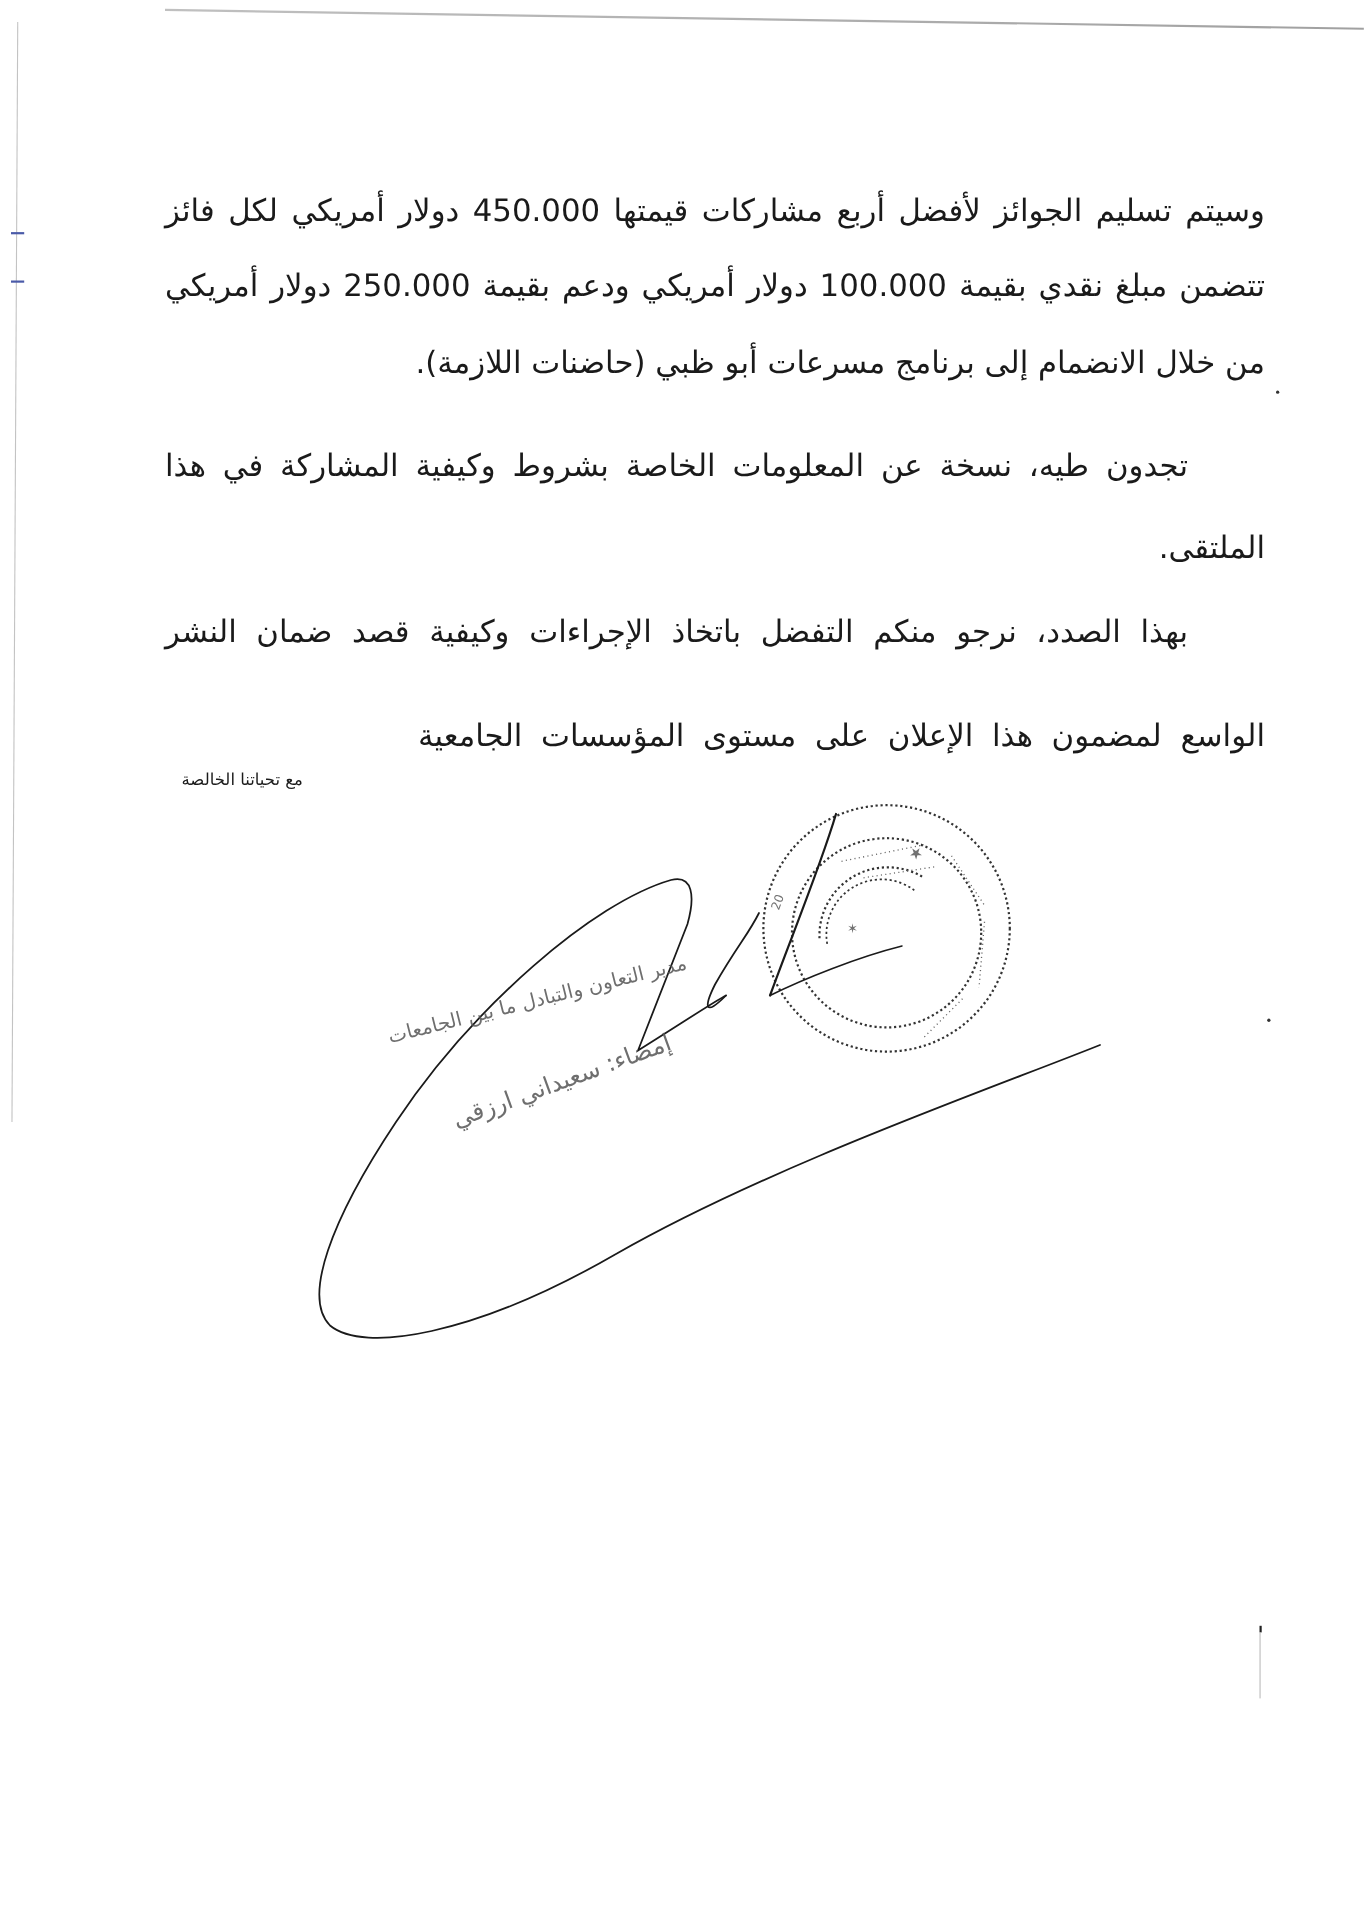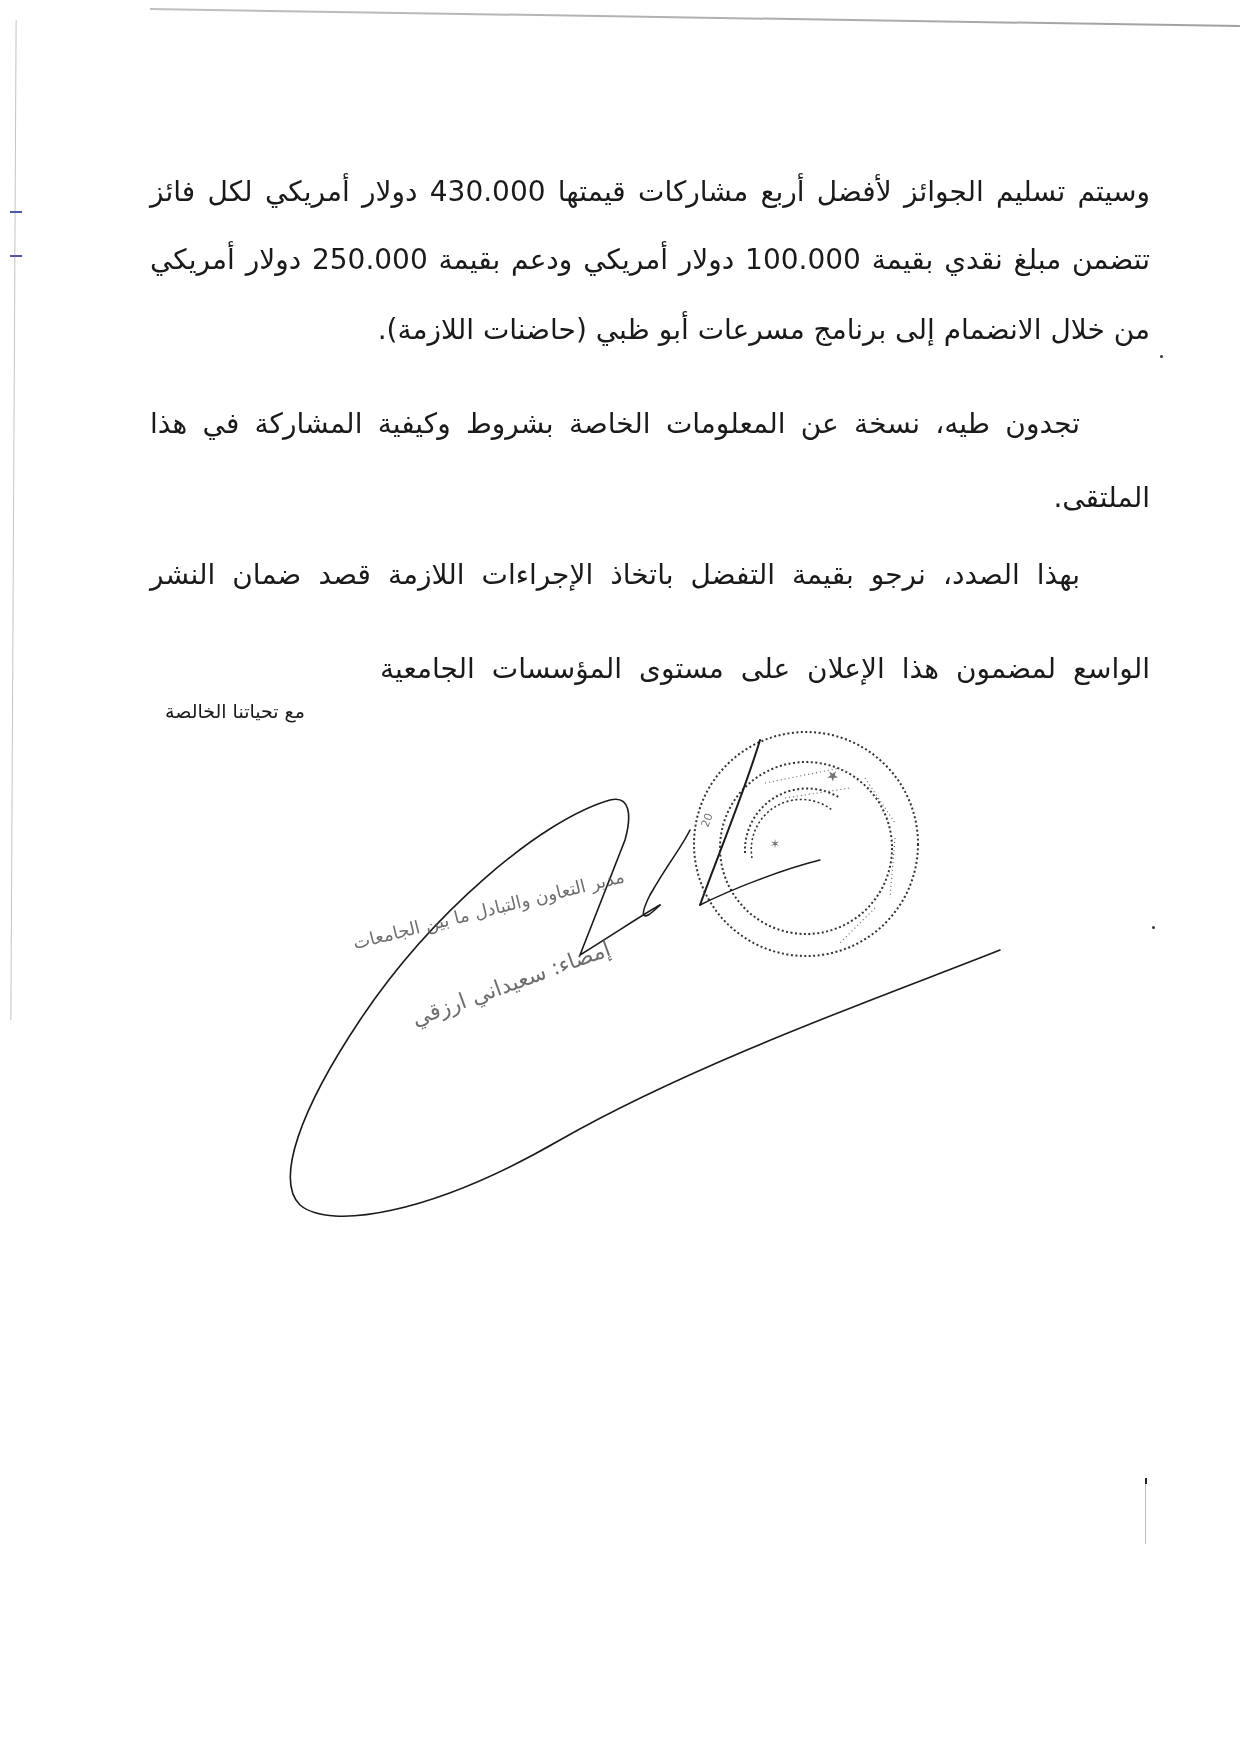--- a/index.html
+++ b/index.html
@@ -77,21 +77,21 @@
     }
     .line.full {
       left: 0;
       text-align: justify;
       text-align-last: justify;
     }
     .closing {
       position: absolute;
       left: 165px;
       top: 700px;
-      font-size: 19px;
+      font-size: 15px;
       direction: rtl;
       color: #1a1a1a;
       font-family: "DejaVu Sans", sans-serif;
     }
 
     
     .stamp {
       position: absolute;
       left: 690px;
       top: 728px;
@@ -140,28 +140,28 @@
 <div class="scan-left-edge"></div>
 <div class="margin-tick t1"></div>
 <div class="margin-tick t2"></div>
 <div class="right-mark m1"></div>
 <div class="right-mark m1b"></div>
 <div class="dot" style="left:1160px;top:355px"></div>
 <div class="dot" style="left:1152px;top:926px"></div>
 
 <div class="letter">
 
-  <div class="line full" style="top:172px">وسيتم تسليم الجوائز لأفضل أربع مشاركات قيمتها 430.000 دولار أمريكي لكل فائز</div>
+  <div class="line full" style="top:172px">وسيتم تسليم الجوائز لأفضل أربع مشاركات قيمتها 450.000 دولار أمريكي لكل فائز</div>
   <div class="line full" style="top:240px">تتضمن مبلغ نقدي بقيمة 100.000 دولار أمريكي ودعم بقيمة 250.000 دولار أمريكي</div>
   <div class="line" style="top:310px">من خلال الانضمام إلى برنامج مسرعات أبو ظبي (حاضنات اللازمة).</div>
 
   <div class="line" style="top:404px; left:0; right:70px; text-align:justify; text-align-last:justify;">تجدون طيه، نسخة عن المعلومات الخاصة بشروط وكيفية المشاركة في هذا</div>
   <div class="line" style="top:478px">الملتقى.</div>
 
-  <div class="line" style="top:555px; left:0; right:70px; text-align:justify; text-align-last:justify;">بهذا الصدد، نرجو بقيمة التفضل باتخاذ الإجراءات اللازمة قصد ضمان النشر</div>
+  <div class="line" style="top:555px; left:0; right:70px; text-align:justify; text-align-last:justify;">بهذا الصدد، نرجو منكم التفضل باتخاذ الإجراءات وكيفية قصد ضمان النشر</div>
   <div class="line" style="top:625px; left:230px; text-align:justify; text-align-last:justify;margin-top:24px;">الواسع لمضمون هذا الإعلان على مستوى المؤسسات الجامعية</div>
 </div>
 
 <div class="closing">مع تحياتنا الخالصة</div>
 
 <svg class="stamp" viewBox="0 0 232 232">
   <g fill="none" stroke="#333" stroke-dasharray="2 2.5">
     <circle cx="116" cy="116" r="112" stroke-width="2"></circle>
     <circle cx="116" cy="120" r="86" stroke-width="2"></circle>
     <path d="M55 125 A 62 62 0 0 1 150 70" stroke-width="2"></path>

